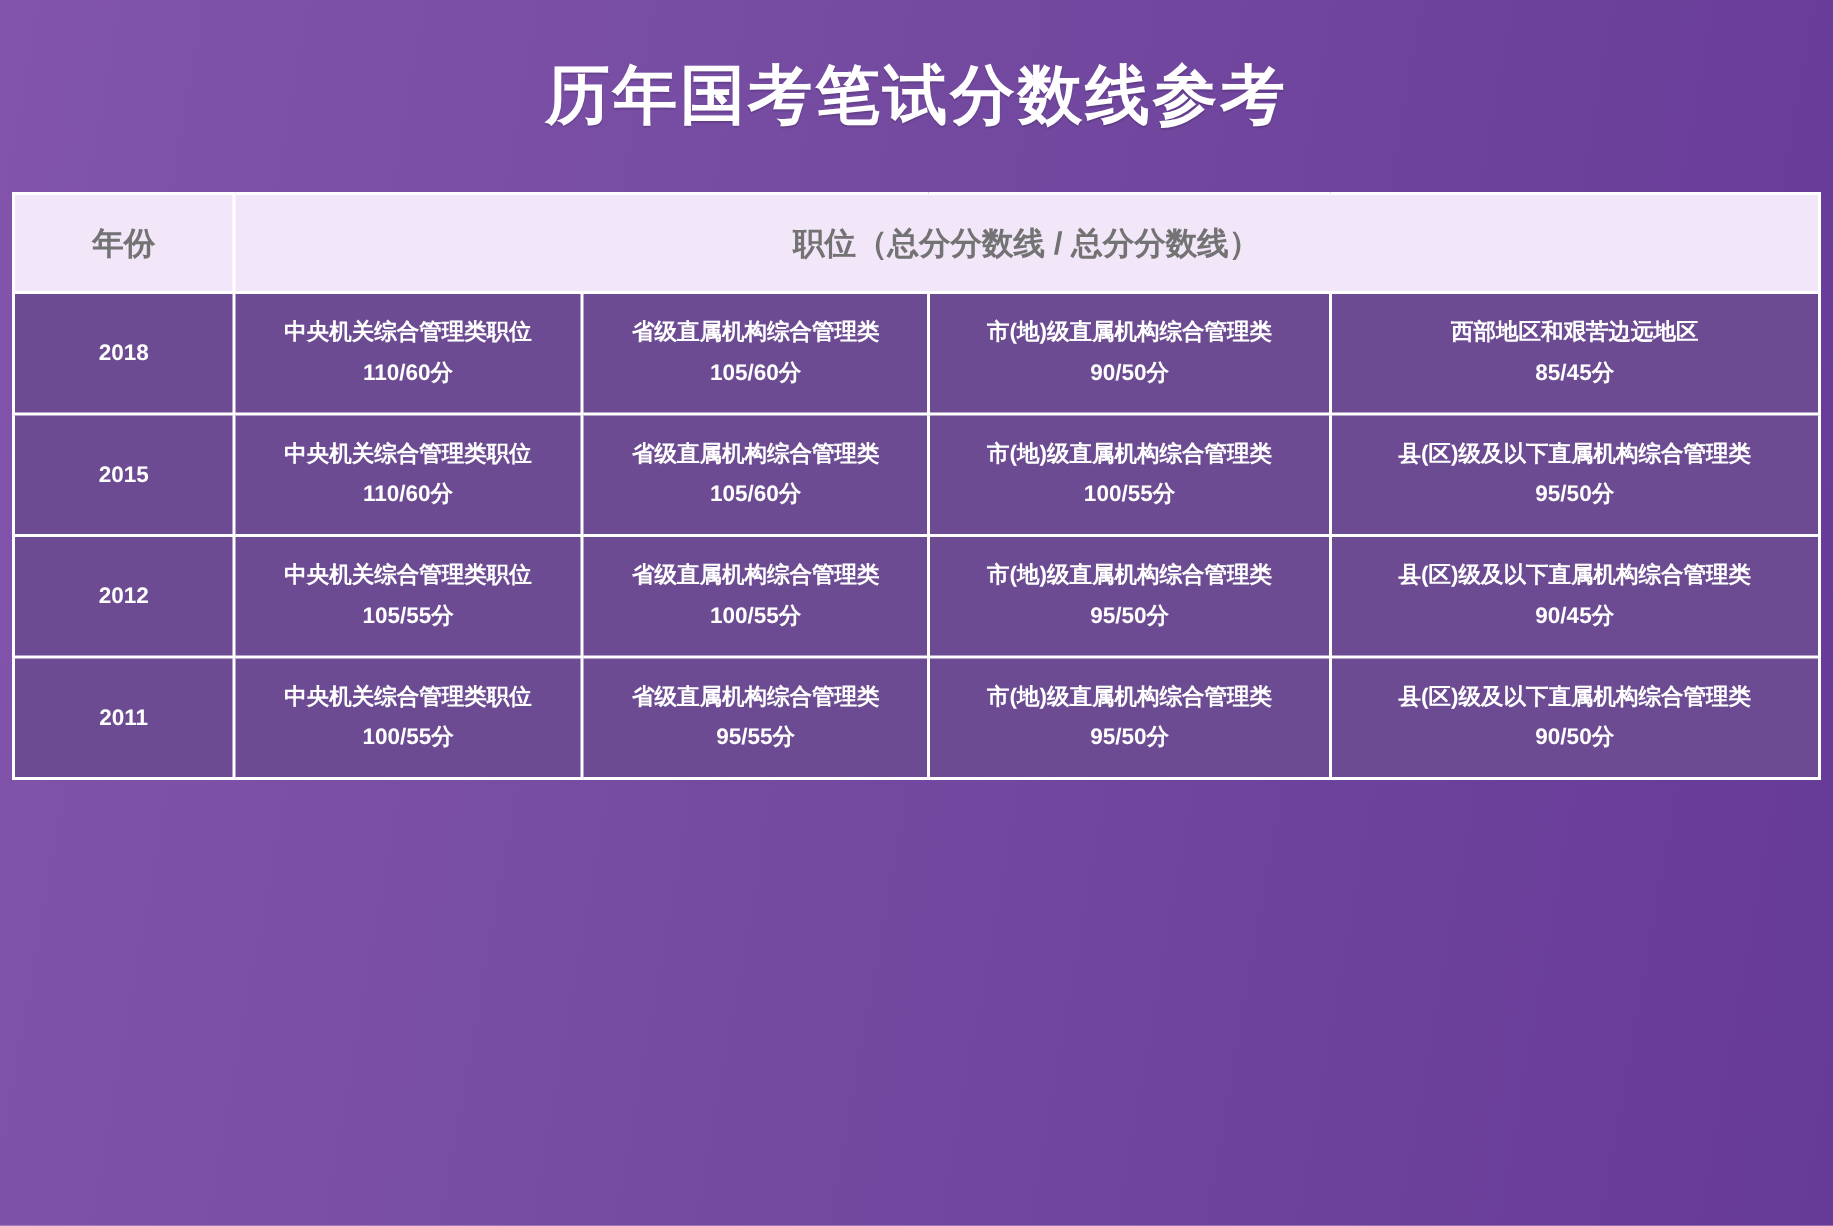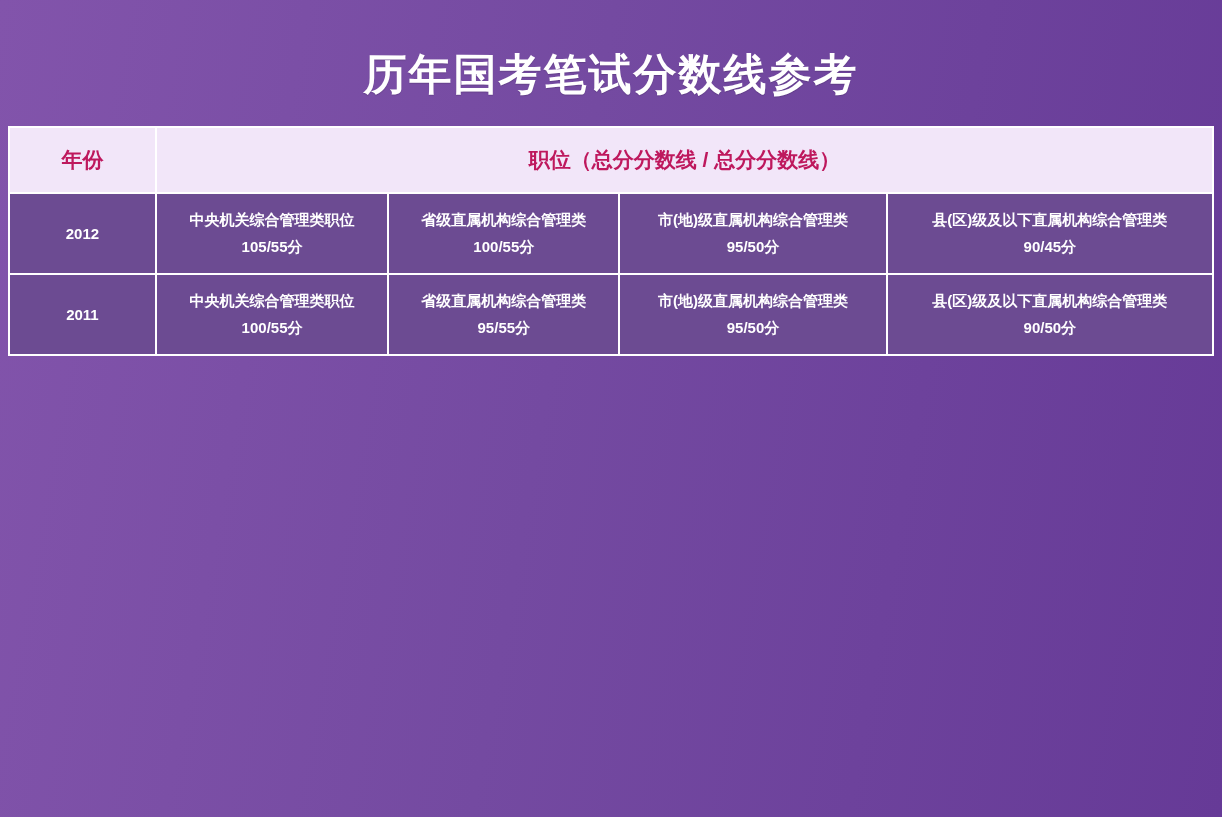--- a/index.html
+++ b/index.html
@@ -5,30 +5,29 @@
   html, body {
     margin: 0;
     padding: 0;
     width: 1222px;
     height: 817px;
     overflow: hidden;
     font-family: "Liberation Sans", "DejaVu Sans", sans-serif;
     background: linear-gradient(100deg, #8254ab 0%, #744aa1 45%, #663a97 100%);
   }
   .page-title {
-    height: 103px;
+    height: 128px;
     display: flex;
     align-items: center;
     justify-content: center;
     color: #ffffff;
     font-size: 43px;
     font-weight: 900;
     letter-spacing: 2px;
     text-shadow: 0 1px 1px rgba(0,0,0,0.15);
-    margin-top: 23px;
   }
   .table-wrap {
     margin: 0 8px;
   }
   table.score-table {
     width: 100%;
     border-collapse: collapse;
     table-layout: fixed;
   }
   table.score-table th,
@@ -39,21 +38,21 @@
     padding: 0;
   }
   col.c-year  { width: 12.2%; }
   col.c-pos1  { width: 19.3%; }
   col.c-pos2  { width: 19.2%; }
   col.c-pos3  { width: 22.2%; }
   col.c-pos4  { width: 27.1%; }
   thead th {
     height: 64px;
     background: #f2e6f9;
-    color: #be185d;
+    color: #737373;
     font-size: 21px;
     font-weight: 600;
   }
   tbody td {
     height: 79px;
     background: #6c4b92;
     color: #ffffff;
     font-size: 15px;
     font-weight: 700;
   }
@@ -74,20 +73,58 @@
         <col class="c-pos3">
         <col class="c-pos4">
     </colgroup>
     <thead>
       <tr>
         <th>年份</th>
         <th colspan="4">职位（总分分数线 / 总分分数线）</th>
       </tr>
     </thead>
     <tbody id="score-body">
+        <tr>
+          <td class="year-cell">2018</td>
+          <td>
+            <div class="pos-line">中央机关综合管理类职位</div>
+            <div class="pos-line">110/60分</div>
+          </td>
+          <td>
+            <div class="pos-line">省级直属机构综合管理类</div>
+            <div class="pos-line">105/60分</div>
+          </td>
+          <td>
+            <div class="pos-line">市(地)级直属机构综合管理类</div>
+            <div class="pos-line">90/50分</div>
+          </td>
+          <td>
+            <div class="pos-line">西部地区和艰苦边远地区</div>
+            <div class="pos-line">85/45分</div>
+          </td>
+        </tr>
+        <tr>
+          <td class="year-cell">2015</td>
+          <td>
+            <div class="pos-line">中央机关综合管理类职位</div>
+            <div class="pos-line">110/60分</div>
+          </td>
+          <td>
+            <div class="pos-line">省级直属机构综合管理类</div>
+            <div class="pos-line">105/60分</div>
+          </td>
+          <td>
+            <div class="pos-line">市(地)级直属机构综合管理类</div>
+            <div class="pos-line">100/55分</div>
+          </td>
+          <td>
+            <div class="pos-line">县(区)级及以下直属机构综合管理类</div>
+            <div class="pos-line">95/50分</div>
+          </td>
+        </tr>
         <tr>
           <td class="year-cell">2012</td>
           <td>
             <div class="pos-line">中央机关综合管理类职位</div>
             <div class="pos-line">105/55分</div>
           </td>
           <td>
             <div class="pos-line">省级直属机构综合管理类</div>
             <div class="pos-line">100/55分</div>
           </td>

